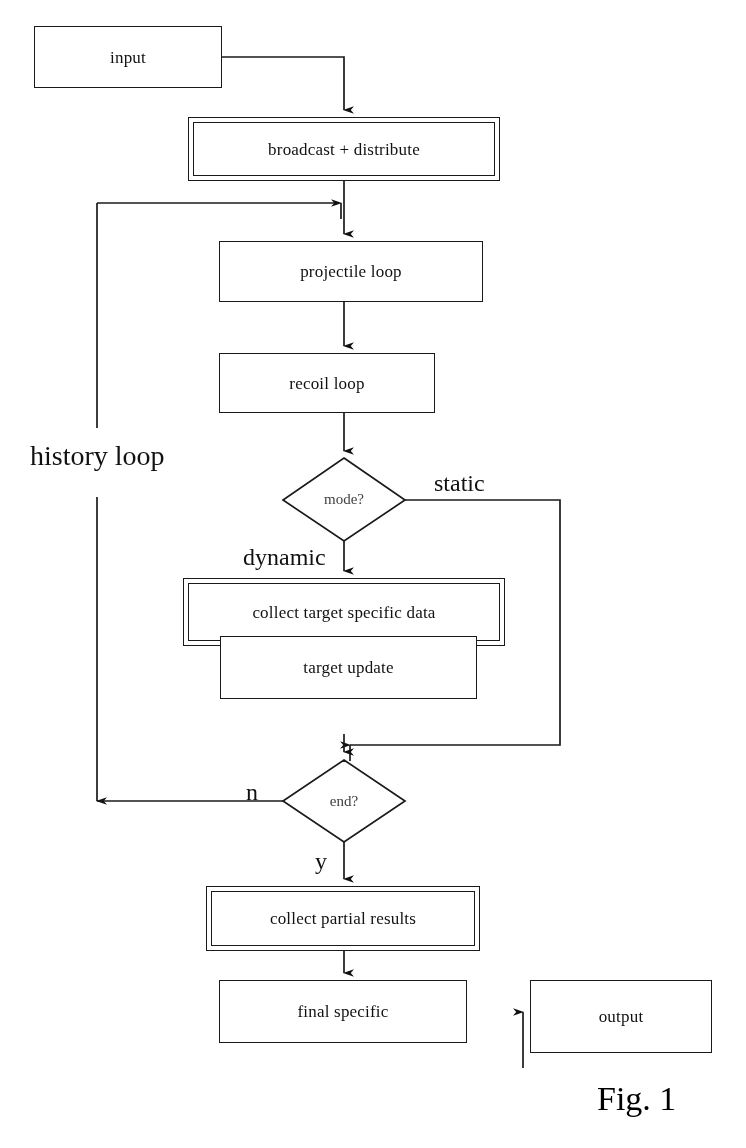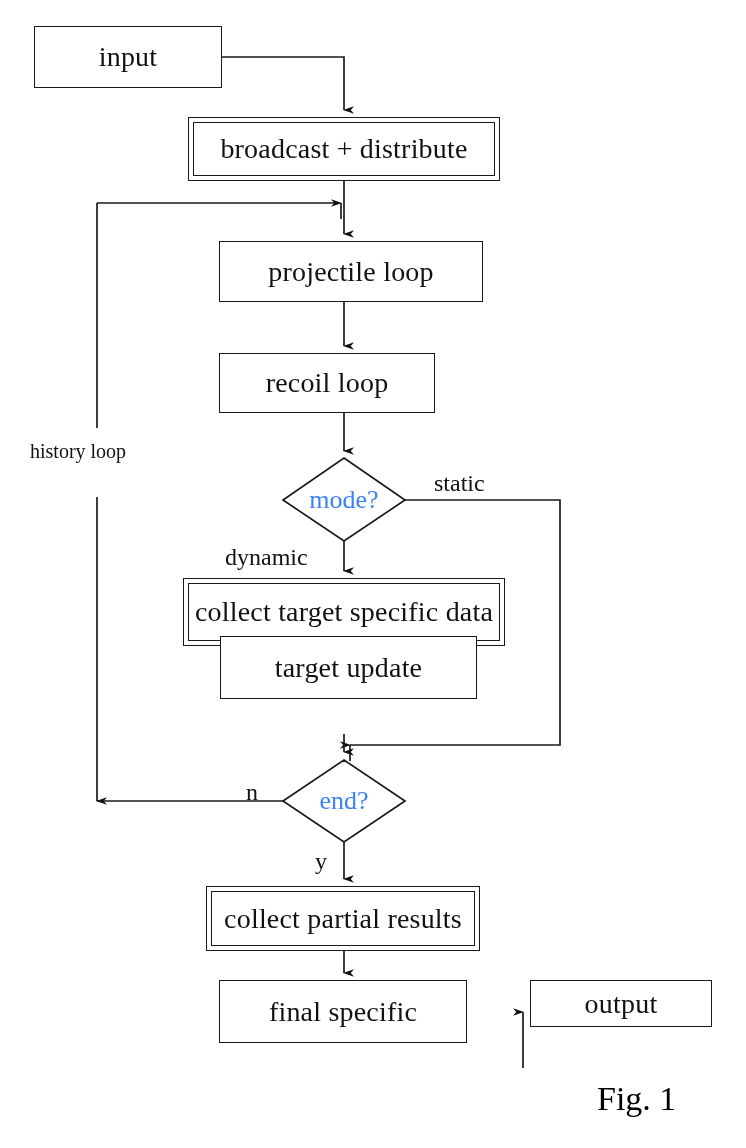--- a/index.html
+++ b/index.html
@@ -41,52 +41,52 @@
     box-sizing: border-box;
     width: 100%;
     height: 100%;
     border: 1.4px solid #1a1a1a;
     display: flex;
     align-items: center;
     justify-content: center;
   }
   .node-label {
     font-family: "Liberation Serif", serif;
-    font-size: 28px;
+    font-size: 17px;
     line-height: 1;
     color: #111111;
     white-space: nowrap;
     letter-spacing: 0.2px;
   }
   .decision {
     position: absolute;
     display: flex;
     align-items: center;
     justify-content: center;
     pointer-events: none;
   }
   .decision .decision-label {
     font-family: "Liberation Serif", serif;
-    font-size: 26px;
-    color: #3b82f6;
+    font-size: 15px;
+    color: #404040;
     white-space: nowrap;
     position: relative;
     z-index: 2;
   }
   .edge-label {
     position: absolute;
     font-family: "Liberation Serif", serif;
     font-size: 24px;
     color: #111111;
     white-space: nowrap;
   }
   .loop-label {
     position: absolute;
     font-family: "Liberation Serif", serif;
-    font-size: 20px;
+    font-size: 28px;
     color: #111111;
     white-space: nowrap;
   }
   .figure-caption {
     position: absolute;
     font-family: Liberation Serif, serif;
     font-size: 34px;
     font-weight: 400;
     color: #000000;
     white-space: nowrap;
@@ -183,27 +183,27 @@
   <div class="node-box double" style="left:206px; top:886px; width:274px; height:65px;">
     <span class="inner">
       <span class="node-label">collect partial results</span>
     </span>
   </div>
 
   <div class="node-box" style="left:219px; top:980px; width:248px; height:63px;">
     <span class="node-label">final specific</span>
   </div>
 
-  <div class="node-box" style="left:530px; top:980px; width:182px; height:47px;">
+  <div class="node-box" style="left:530px; top:980px; width:182px; height:73px;">
     <span class="node-label">output</span>
   </div>
 
   <span class="edge-label" style="left:434px; top:470px;">static</span>
 
-  <span class="edge-label" style="left:225px; top:544px;">dynamic</span>
+  <span class="edge-label" style="left:243px; top:544px;">dynamic</span>
 
   <span class="edge-label" style="left:246px; top:779px;">n</span>
 
   <span class="edge-label" style="left:315px; top:848px;">y</span>
 
   <span class="loop-label" style="left:30px; top:440px;">history loop</span>
 
   <span class="figure-caption" style="left:597px; top:1080px;">Fig. 1</span>
 
 </div>

